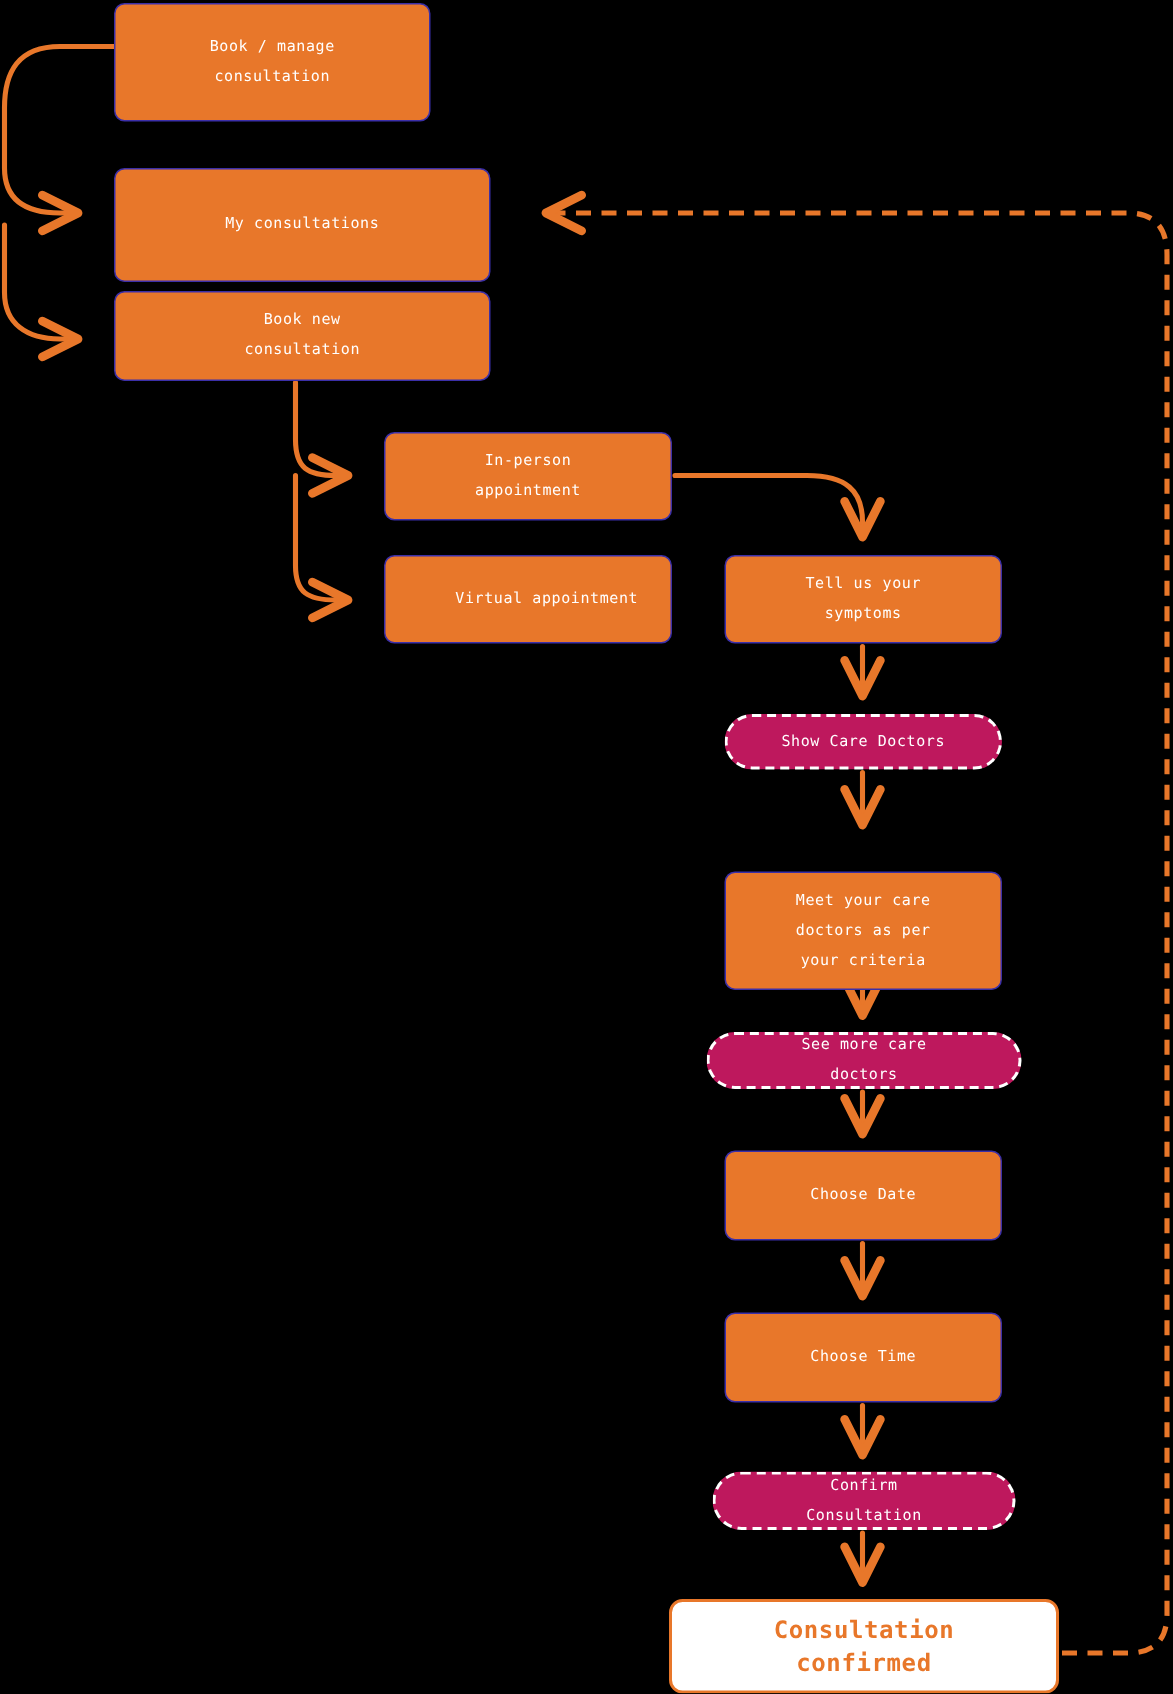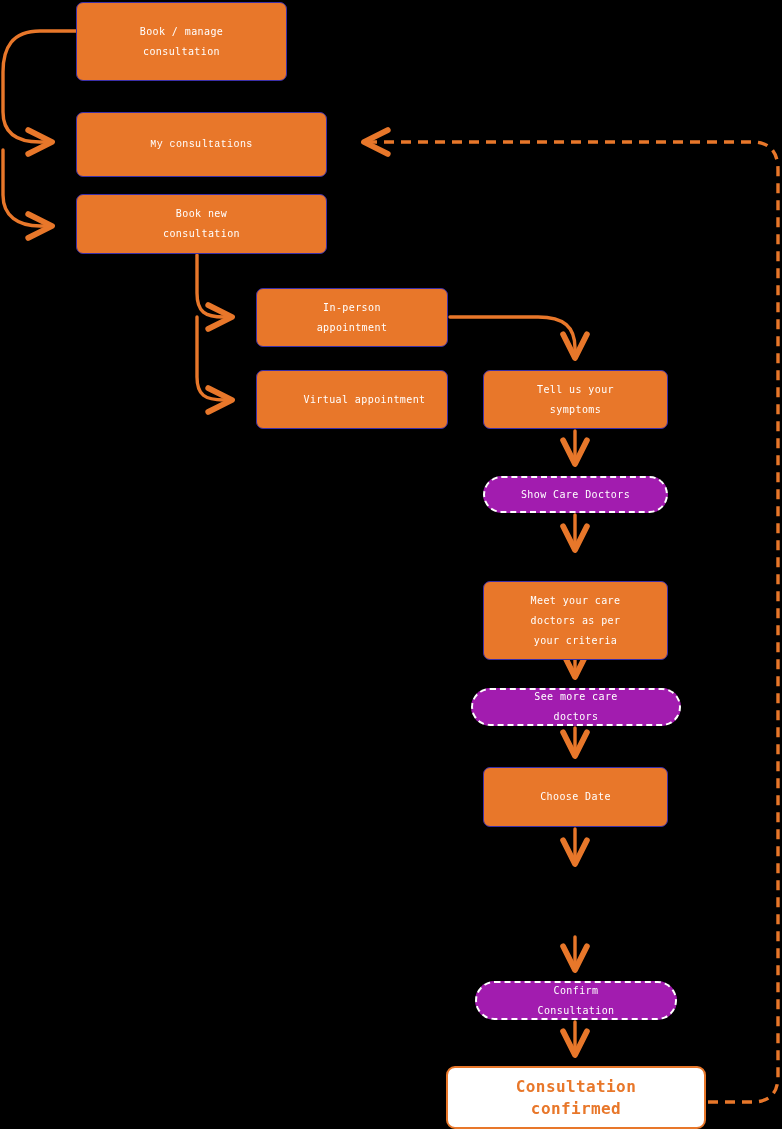--- a/index.html
+++ b/index.html
@@ -39,21 +39,21 @@
     letter-spacing: 0.4px;
     white-space: pre-line;
     padding: 2px 6px;
   }
   .node.rect {
     background: #E8772A;
     border: 1px solid #3B2FA8;
     border-radius: 7px;
   }
   .node.pill {
-    background: #a21caf;
+    background: #be185d;
     border: 2px dashed #ffffff;
     border-radius: 999px;
   }
   .node.outline {
     background: #FFFFFF;
     border: 2px solid #E8772A;
     border-radius: 9px;
     color: #E8772A;
     font-weight: bold;
     font-size: 16px;
@@ -94,21 +94,21 @@
     </g>
 
     <g fill="none" stroke="#E8772A" stroke-width="3.4" stroke-linecap="butt" stroke-linejoin="round" stroke-dasharray="10 7">
       <path d="M708,1102 L752,1102 C770,1102 778,1093 778,1076 L778,170 C778,152 770,142 752,142 L366,142" marker-end="url(#ah)"></path>
     </g>
   </svg>
 
   <div class="node rect" style="left:76px;  top:2px;    width:211px; height:79px;">Book / manage
 consultation</div>
 
-  <div class="node rect" style="left:76px;  top:112px;  width:251px; height:65px;font-family:Liberation Mono, monospace;">My consultations</div>
+  <div class="node rect" style="left:76px;  top:112px;  width:251px; height:76px;">My consultations</div>
 
   <div class="node rect" style="left:76px;  top:194px;  width:251px; height:60px;">Book new
 consultation</div>
 
   <div class="node rect" style="left:256px; top:288px;  width:192px; height:59px;">In-person
 appointment</div>
 
   <div class="node rect" style="left:256px; top:370px;  width:192px; height:59px;padding-left:31px;">Virtual appointment</div>
 
   <div class="node rect" style="left:483px; top:370px;  width:185px; height:59px;">Tell us your
@@ -118,20 +118,21 @@
 
   <div class="node rect" style="left:483px; top:561px;  width:185px; height:79px;margin-top:20px;">Meet your care
 doctors as per
 your criteria</div>
 
   <div class="node pill" style="left:471px; top:688px;  width:210px; height:38px;">See more care
 doctors</div>
 
   <div class="node rect" style="left:483px; top:767px;  width:185px; height:60px;">Choose Date</div>
 
+  <div class="node rect" style="left:483px; top:875px;  width:185px; height:60px;">Choose Time</div>
 
   <div class="node pill" style="left:475px; top:981px;  width:202px; height:39px;">Confirm
 Consultation</div>
 
   <div class="node outline" style="left:446px; top:1066px; width:260px; height:63px;">Consultation
 confirmed</div>
 
 </div>
 
 </body></html>

